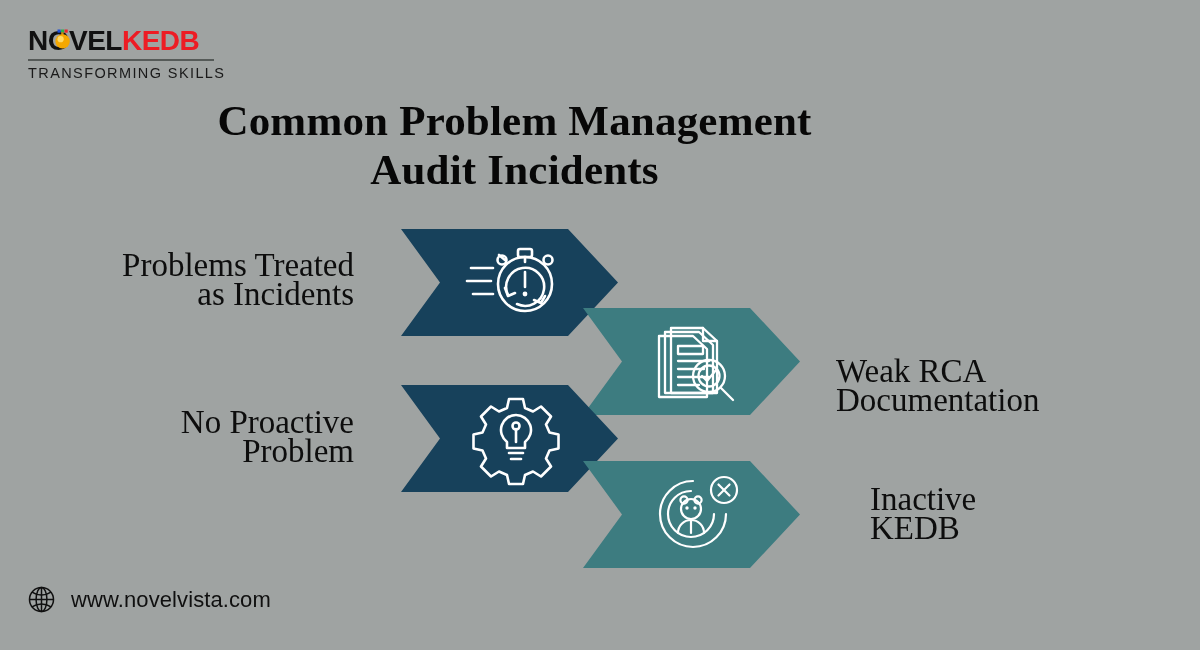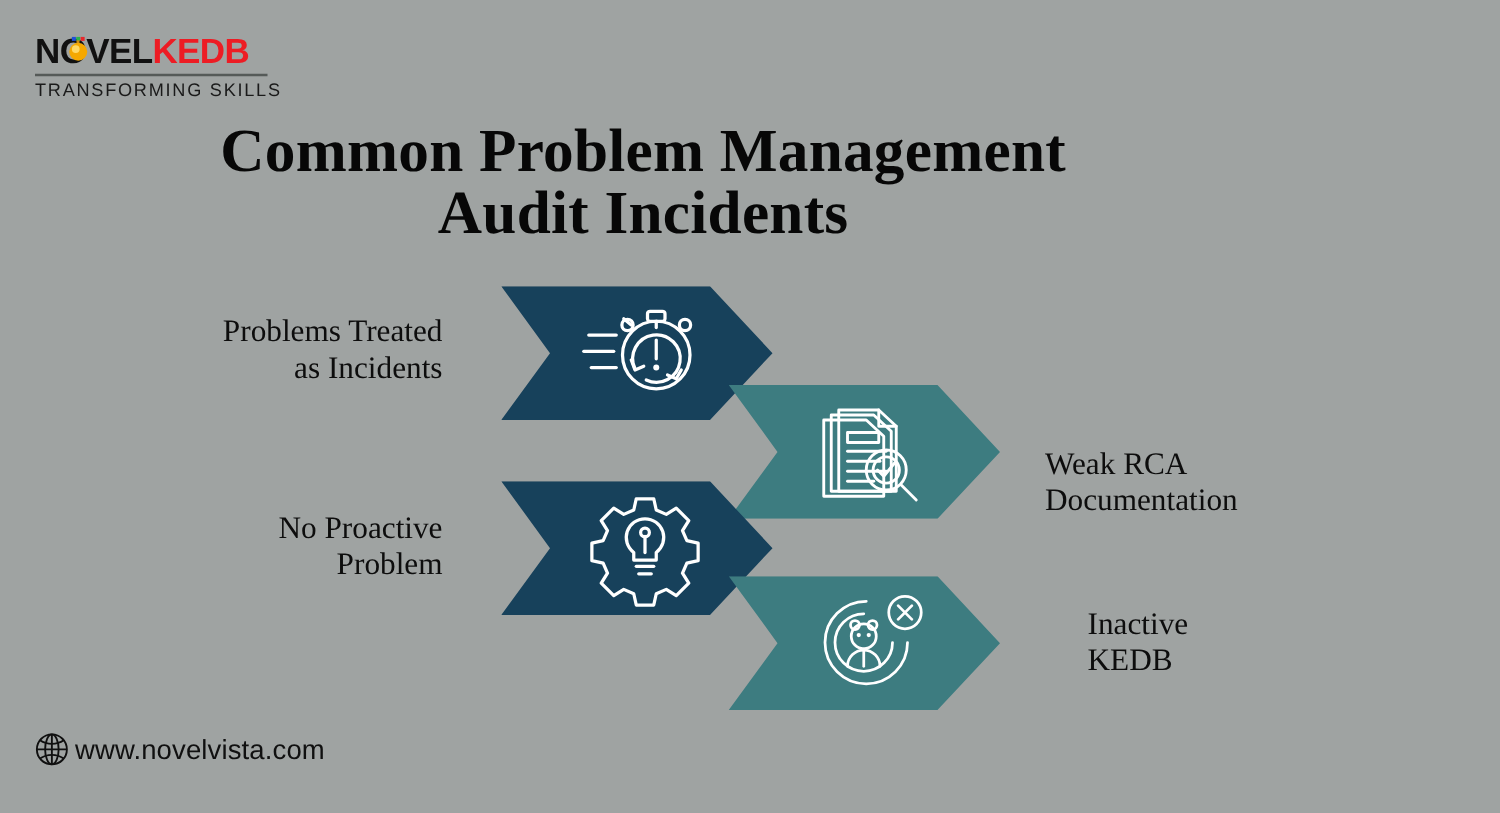--- a/index.html
+++ b/index.html
@@ -58,21 +58,21 @@
 
   
   #title {
     position: absolute;
     left: 0;
     top: 96px;
     width: 1029px;
     text-align: center;
     font-family: "Liberation Serif", serif;
     font-weight: bold;
-    font-size: 49px;
+    font-size: 43px;
     line-height: 49px;
     color: #070707;
     letter-spacing: 0.2px;
   }
   #title .ln { display: block; }
 
   
   #stage {
     position: absolute;
     left: 0;
@@ -90,36 +90,36 @@
     position: absolute;
     top: 0;
     left: 0;
     pointer-events: none;
   }
 
   
   .label {
     position: absolute;
     font-family: "Liberation Serif", serif;
-    font-size: 25px;
+    font-size: 33px;
     line-height: 29px;
     color: #0d0d0d;
     white-space: pre-line;
   }
   .label.right-al { text-align: right; }
   .label.left-al  { text-align: left; }
 
   
   #footer {
     position: absolute;
     left: 28px;
     top: 586px;
     display: flex;
     align-items: center;
-    gap: 5px;
+    gap: 16px;
   }
   #footer-url {
     font-family: "Liberation Sans", sans-serif;
     font-size: 22px;
     color: #101010;
     letter-spacing: 0.1px;
   }
 </style>
 </head>
 <body>

